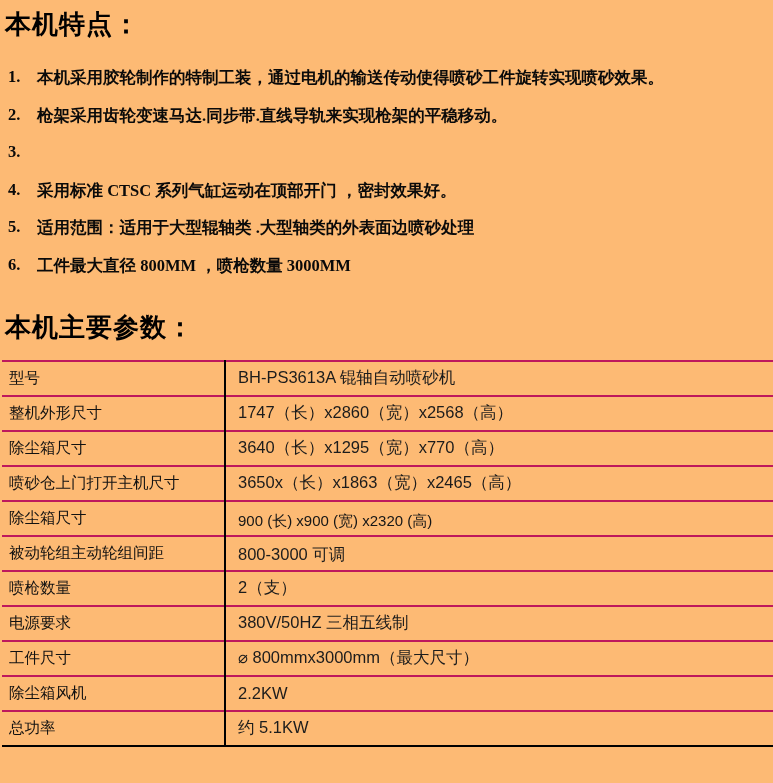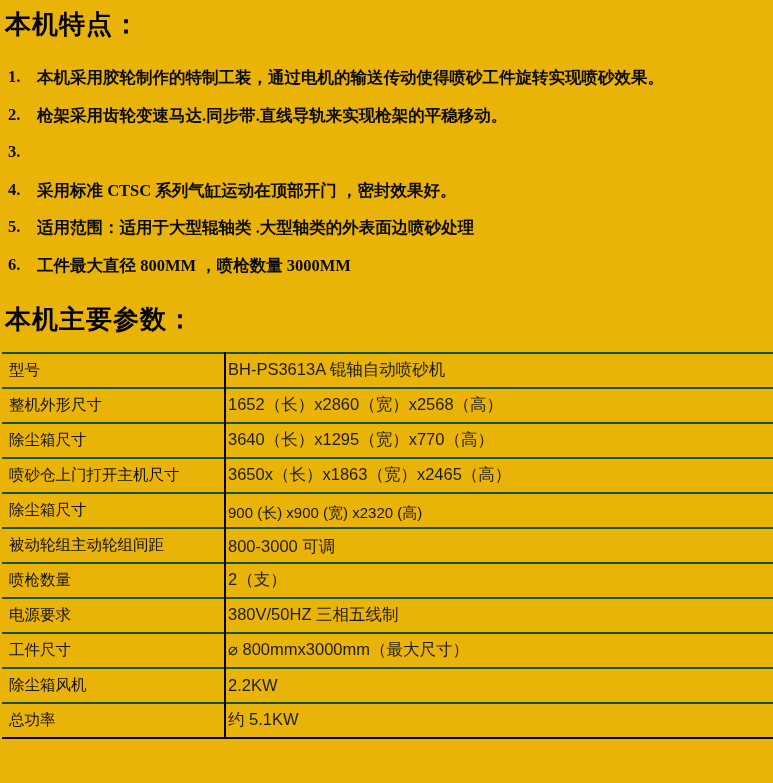--- a/index.html
+++ b/index.html
@@ -1,41 +1,41 @@
 <!DOCTYPE html>
 <html><head>
 <meta charset="utf-8">
 <title>Document</title>
 <style>
   * { margin:0; padding:0; box-sizing:border-box; }
   html,body { background:#ffffff; }
   body { width:773px; height:783px; overflow:hidden;
          font-family:"Liberation Serif","DejaVu Serif",serif; color:#000; }
-  .page { position:relative; width:773px; height:783px; background:#eab308; }
+  .page { position:relative; width:773px; height:783px; background:#fdba74; }
 
   .heading { font-weight:bold; font-size:26px; letter-spacing:1px;
              margin-left:5px; color:#000; }
   .heading.first { padding-top:7px; }
-  .heading.second { margin-top:9px; }
+  .heading.second { margin-top:17px; }
 
   .features { margin-top:25px; }
   .feature-item { display:flex; align-items:flex-start; height:37.6px;
                   font-weight:bold; font-size:16.5px; color:#0a0a0a; }
   .feature-num { width:29px; margin-left:8px; flex:0 0 auto; }
   .feature-text { flex:1 1 auto; white-space:nowrap; }
 
   .params-table { margin-top:15px; margin-left:2px; width:771px;
                   border-collapse:collapse; table-layout:fixed; }
   .params-table tr { height:35px; }
-  .params-table td { border-top:2px solid #14532d; vertical-align:middle;
+  .params-table td { border-top:2px solid #be185d; vertical-align:middle;
                      overflow:hidden; white-space:nowrap; }
   .params-table tr:last-child td { border-bottom:2px solid #000; }
   td.label { width:223px; border-right:2px solid #000; padding-left:7px;
              font-size:15.5px; color:#111; }
-  td.value { padding-left:2px; font-size:16.5px; color:#1c1c1c;
+  td.value { padding-left:12px; font-size:16.5px; color:#1c1c1c;
              font-family:"Liberation Sans","DejaVu Sans",sans-serif; }
   td.value.alt-font { font-size:15px; color:#161616; }
   td.value.low { vertical-align:bottom; padding-bottom:4px; }
 </style>
 </head>
 <body>
 
 <div class="page">
 
   <div class="heading first">本机特点：</div>
@@ -69,21 +69,21 @@
   <div class="heading second">本机主要参数：</div>
 
   <table class="params-table">
     <tbody>
       <tr>
         <td class="label">型号</td>
         <td class="value">BH-PS3613A 锟轴自动喷砂机</td>
       </tr>
       <tr>
         <td class="label">整机外形尺寸</td>
-        <td class="value">1652（长）x2860（宽）x2568（高）</td>
+        <td class="value">1747（长）x2860（宽）x2568（高）</td>
       </tr>
       <tr>
         <td class="label">除尘箱尺寸</td>
         <td class="value">3640（长）x1295（宽）x770（高）</td>
       </tr>
       <tr>
         <td class="label">喷砂仓上门打开主机尺寸</td>
         <td class="value">3650x（长）x1863（宽）x2465（高）</td>
       </tr>
       <tr>

